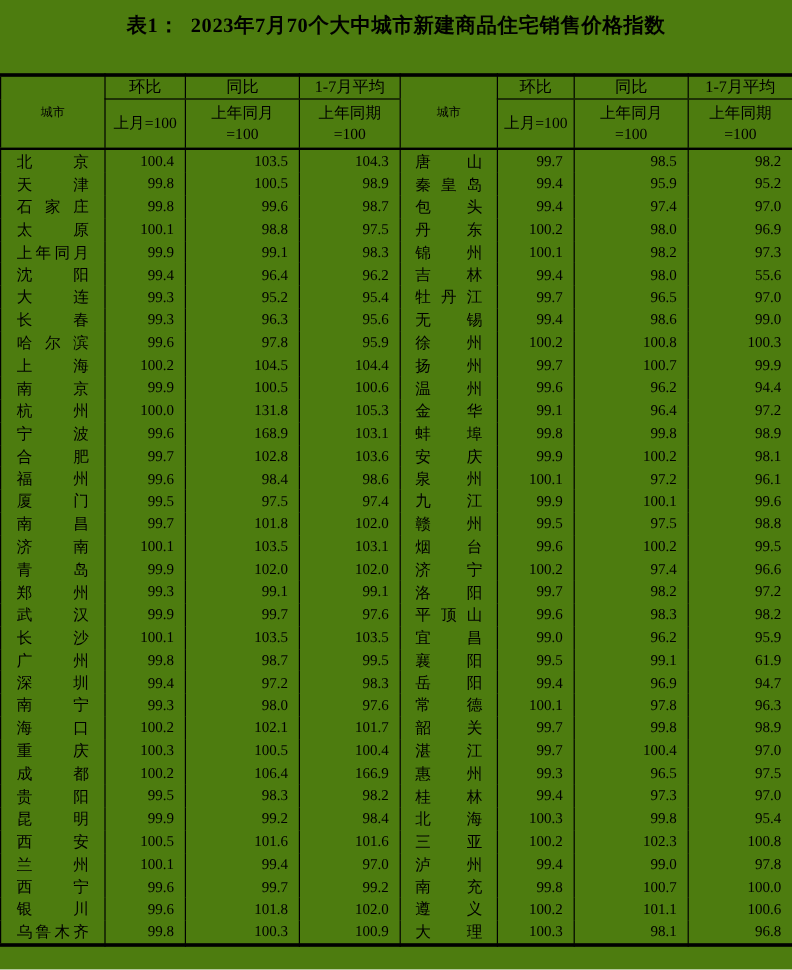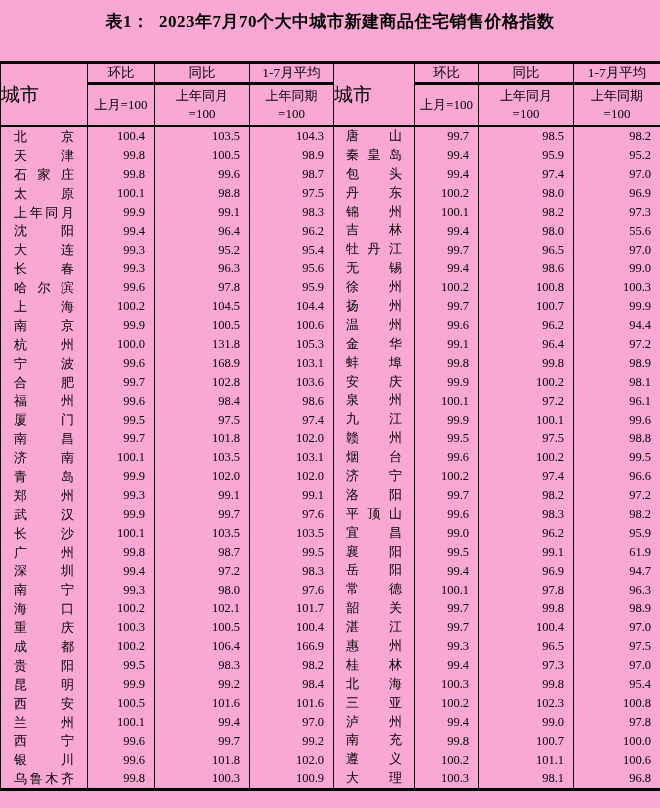--- a/index.html
+++ b/index.html
@@ -5,21 +5,21 @@
   html, body {
     margin: 0;
     padding: 0;
     background: #ffffff;
     color: #000000;
     font-family: "Liberation Serif", "DejaVu Serif", serif;
   }
   .page {
     width: 660px;
     height: 808px;
-    background: #f9a8d4;
+    background: #4d7c0f;
     overflow: hidden;
     box-sizing: border-box;
   }
   .page-title {
     margin: 0;
     padding-top: 10px;
     height: 61px;
     box-sizing: border-box;
     text-align: center;
     font-size: 17px;
@@ -40,30 +40,30 @@
   table.index-table td {
     border-left: 1px solid #000;
     padding: 0;
     font-weight: normal;
     overflow: hidden;
   }
   thead {
     border-bottom: 2px solid #000;
   }
   th.city-h {
-    font-size: 19px;
-    text-align: left;
+    font-size: 10px;
+    text-align: center;
     vertical-align: middle;
   }
   th.top-h {
     height: 17px;
     font-size: 13.5px;
     text-align: center;
     vertical-align: middle;
-    border-bottom: 3px solid #000000;
+    border-bottom: 1px solid #000000;
   }
   th.base-h {
     height: 40px;
     font-size: 13px;
     text-align: center;
     vertical-align: middle;
     white-space: pre-line;
     line-height: 1.35;
   }
   tbody td {
@@ -73,21 +73,20 @@
     vertical-align: middle;
   }
   tbody td.city {
     font-size: 13px;
     text-align: justify;
     text-align-last: justify;
     padding: 0 13px;
   }
   tbody td.city-r {
     padding: 0 12px;
-    font-family: Liberation Mono, monospace;
   }
   tbody td.num {
     text-align: right;
     padding-right: 9px;
   }
 </style>
 </head>
 <body>
 
 <div class="page">

